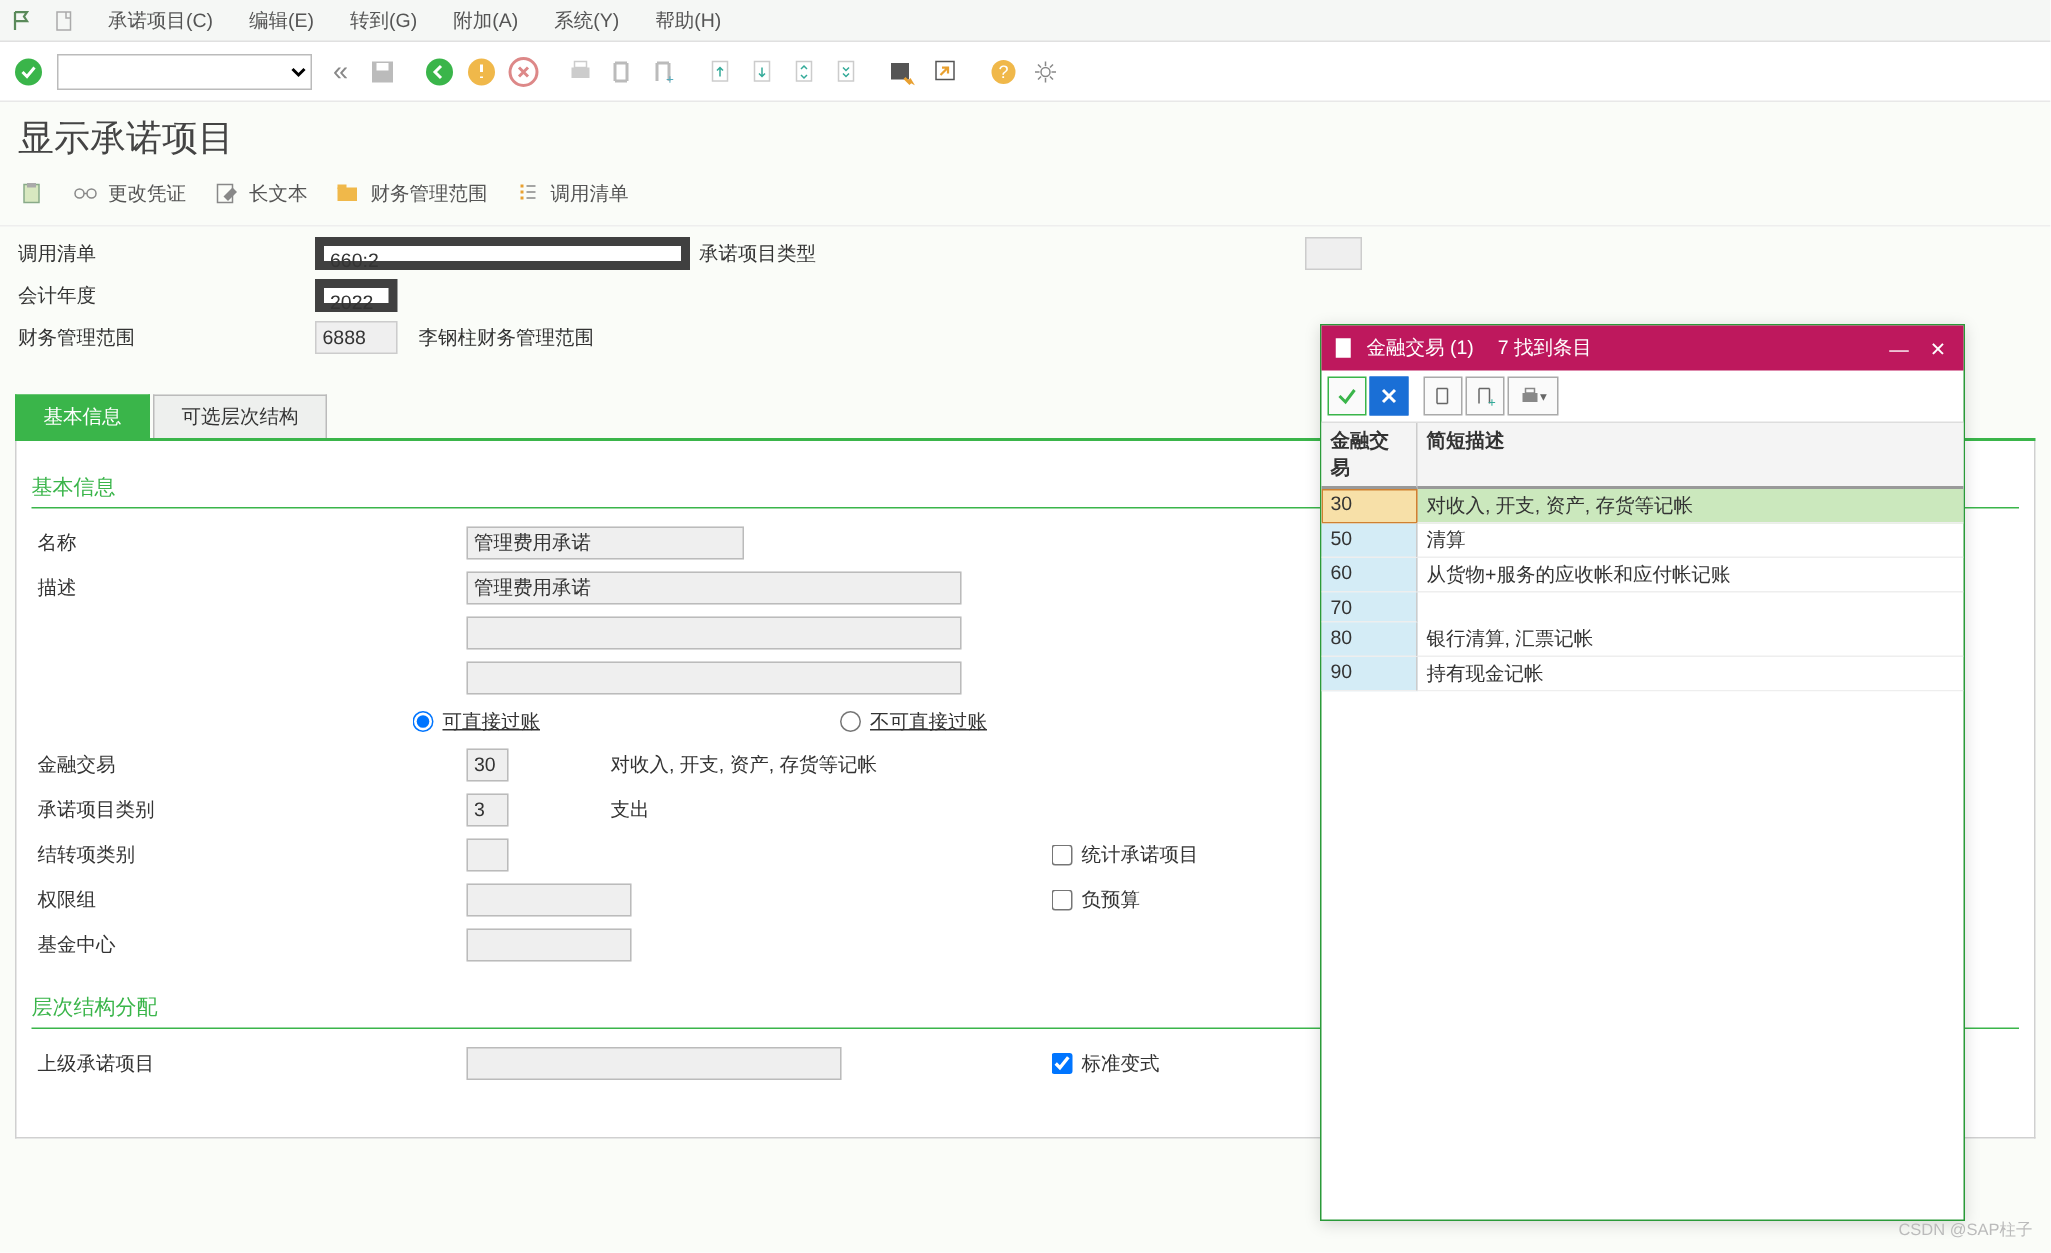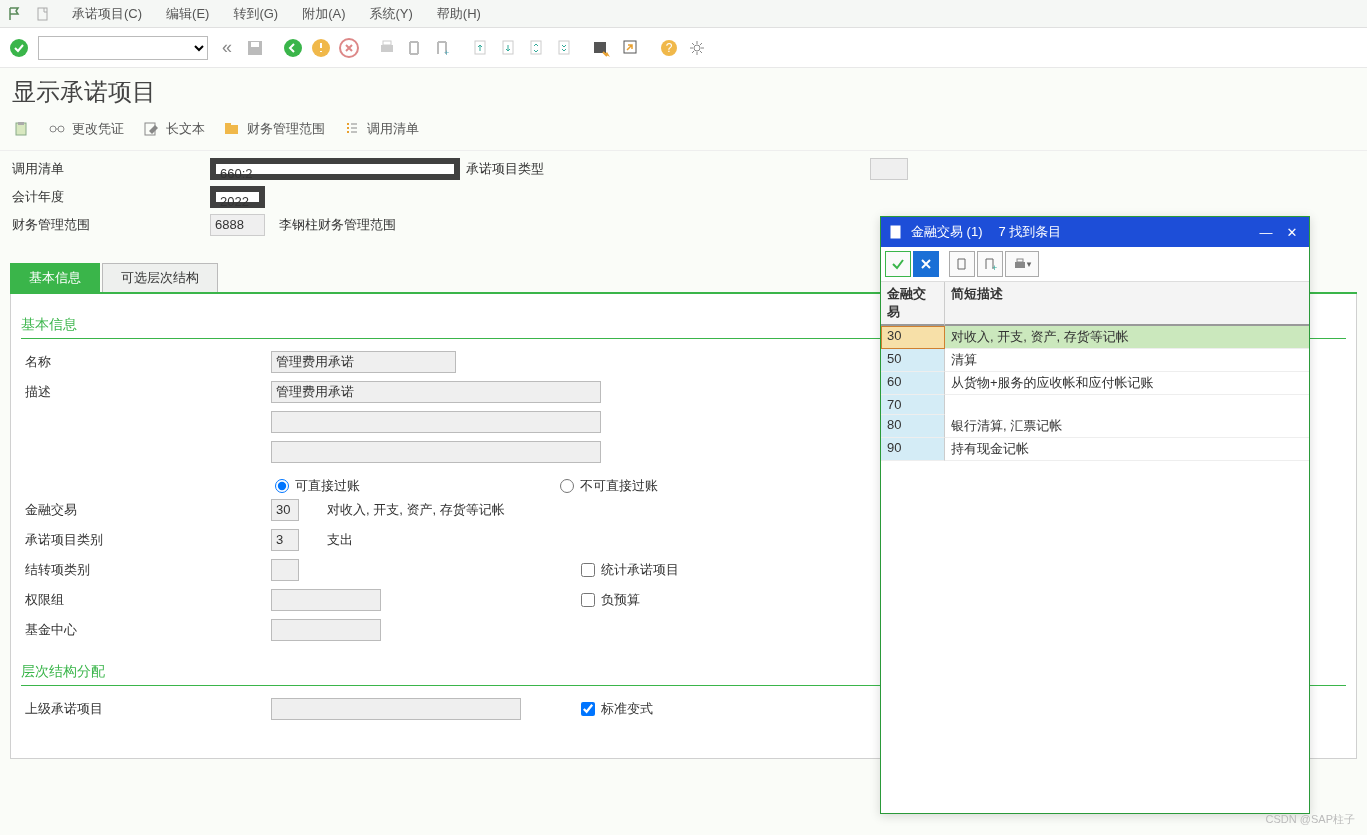--- a/index.html
+++ b/index.html
@@ -36,36 +36,36 @@
 
 
 .tabstrip { margin: 20px 10px 0; display: flex; border-bottom: 2px solid #3ab54a; }
 .tab { padding: 5px 18px; border: 1px solid #bbb; border-bottom: none; background: #eef0ee; margin-right: 2px; cursor: pointer; }
 .tab.active { background: #3ab54a; color: #fff; border-color: #3ab54a; }
 
 
 .content { margin: 0 10px; border: 1px solid #d0d0d0; border-top: none; padding: 14px 0 20px; background: #fff; }
 .group { margin: 4px 10px 14px; }
 .group-title { color: #3ab54a; font-size: 14px; padding: 4px 0; border-bottom: 1px solid #3ab54a; margin-bottom: 8px; }
-.grow { display: flex; align-items: center; height: 30px; }
+.grow { display: flex; align-items: center; height: 30px; gap: 40px; }
 .glabel { width: 250px; padding-left: 4px; }
 .gval { border: 1px solid #bbb; height: 22px; line-height: 20px; padding: 0 4px; background: #fff; }
 .gval.readonly { background: #efefef; }
 .w28 { width: 28px; }
 .w110 { width: 110px; }
 .w330 { width: 330px; }
 .gdesc { padding-left: 28px; }
-.radio-row { display: flex; align-items: flex-end; padding-left: 254px; height: 28px; gap: 200px; }
+.radio-row { display: flex; align-items: center; padding-left: 254px; height: 28px; gap: 200px; text-decoration: underline; }
 .radio-opt, .check-opt { display: flex; align-items: center; gap: 6px; }
 
 input[type=radio], input[type=checkbox] { width: 14px; height: 14px; }
 
 
 .popup { position: absolute; top: 216px; left: 880px; width: 430px; height: 598px; border: 1px solid #2a9a39; background: #fff; box-shadow: 0 2px 10px rgba(0,0,0,.15); }
-.popup-title { height: 30px; background: #1d4ed8; color: #fff; display: flex; align-items: center; padding: 0 8px; gap: 8px; }
+.popup-title { height: 30px; background: #be185d; color: #fff; display: flex; align-items: center; padding: 0 8px; gap: 8px; }
 .popup-title .spacer { flex: 1; }
 .popup-title-ctl { width: 18px; height: 18px; display: inline-flex; align-items: center; justify-content: center; cursor: pointer; }
 .popup-tb { display: flex; align-items: center; padding: 4px; gap: 2px; border-bottom: 1px solid #ddd; }
 .ptb-btn { width: 26px; height: 26px; border: 1px solid #aaa; display: inline-flex; align-items: center; justify-content: center; background: #fafafa; cursor: pointer; }
 .ptb-btn.ok { border-color: #3ab54a; }
 .ptb-btn.cancel { color: #fff; background: #1a6fd6; border-color: #1a6fd6; }
 
 .popup-header { display: flex; font-weight: bold; background: #f4f4f4; }
 .ph-col1 { width: 64px; padding: 3px 6px; border-bottom: 2px solid #999; border-right: 1px solid #ccc; }
 .ph-col2 { flex: 1; padding: 3px 6px; border-bottom: 2px solid #999; }

